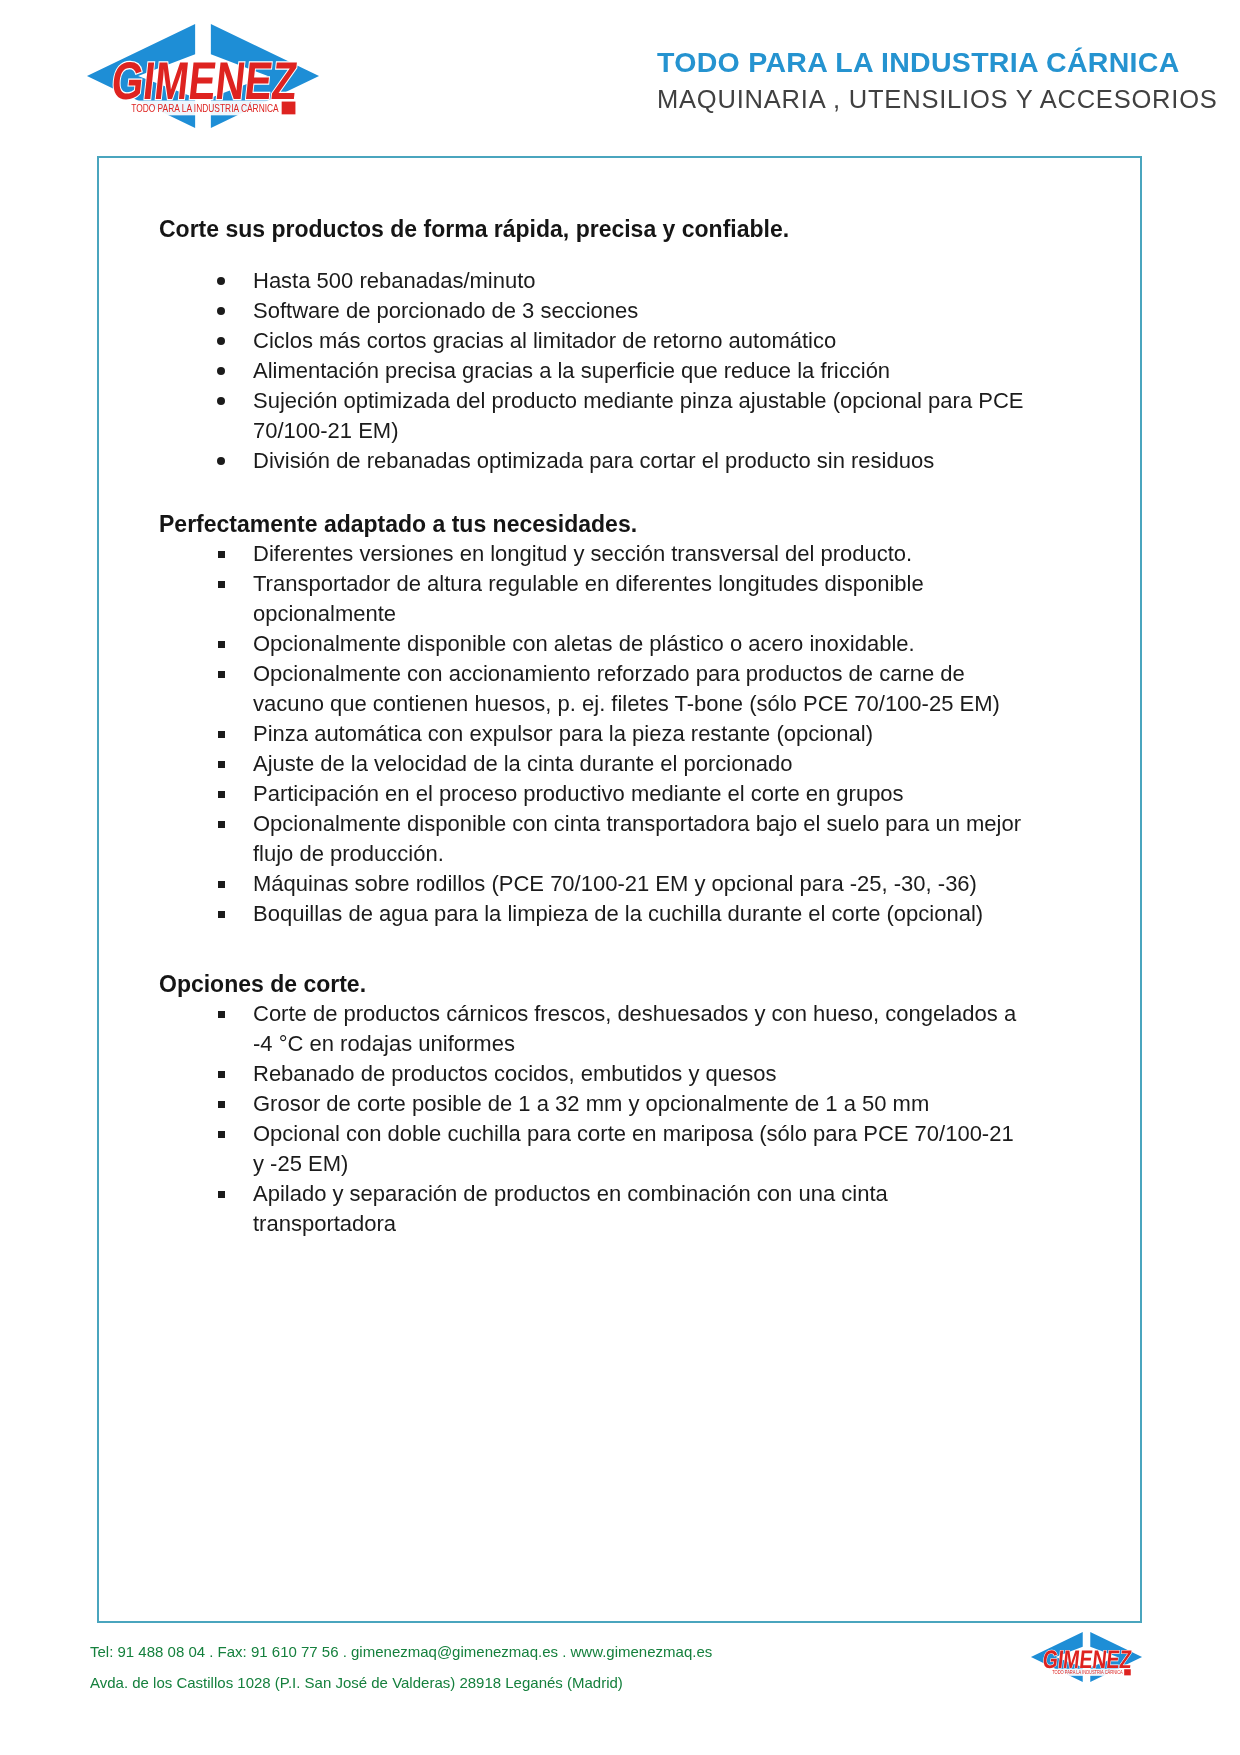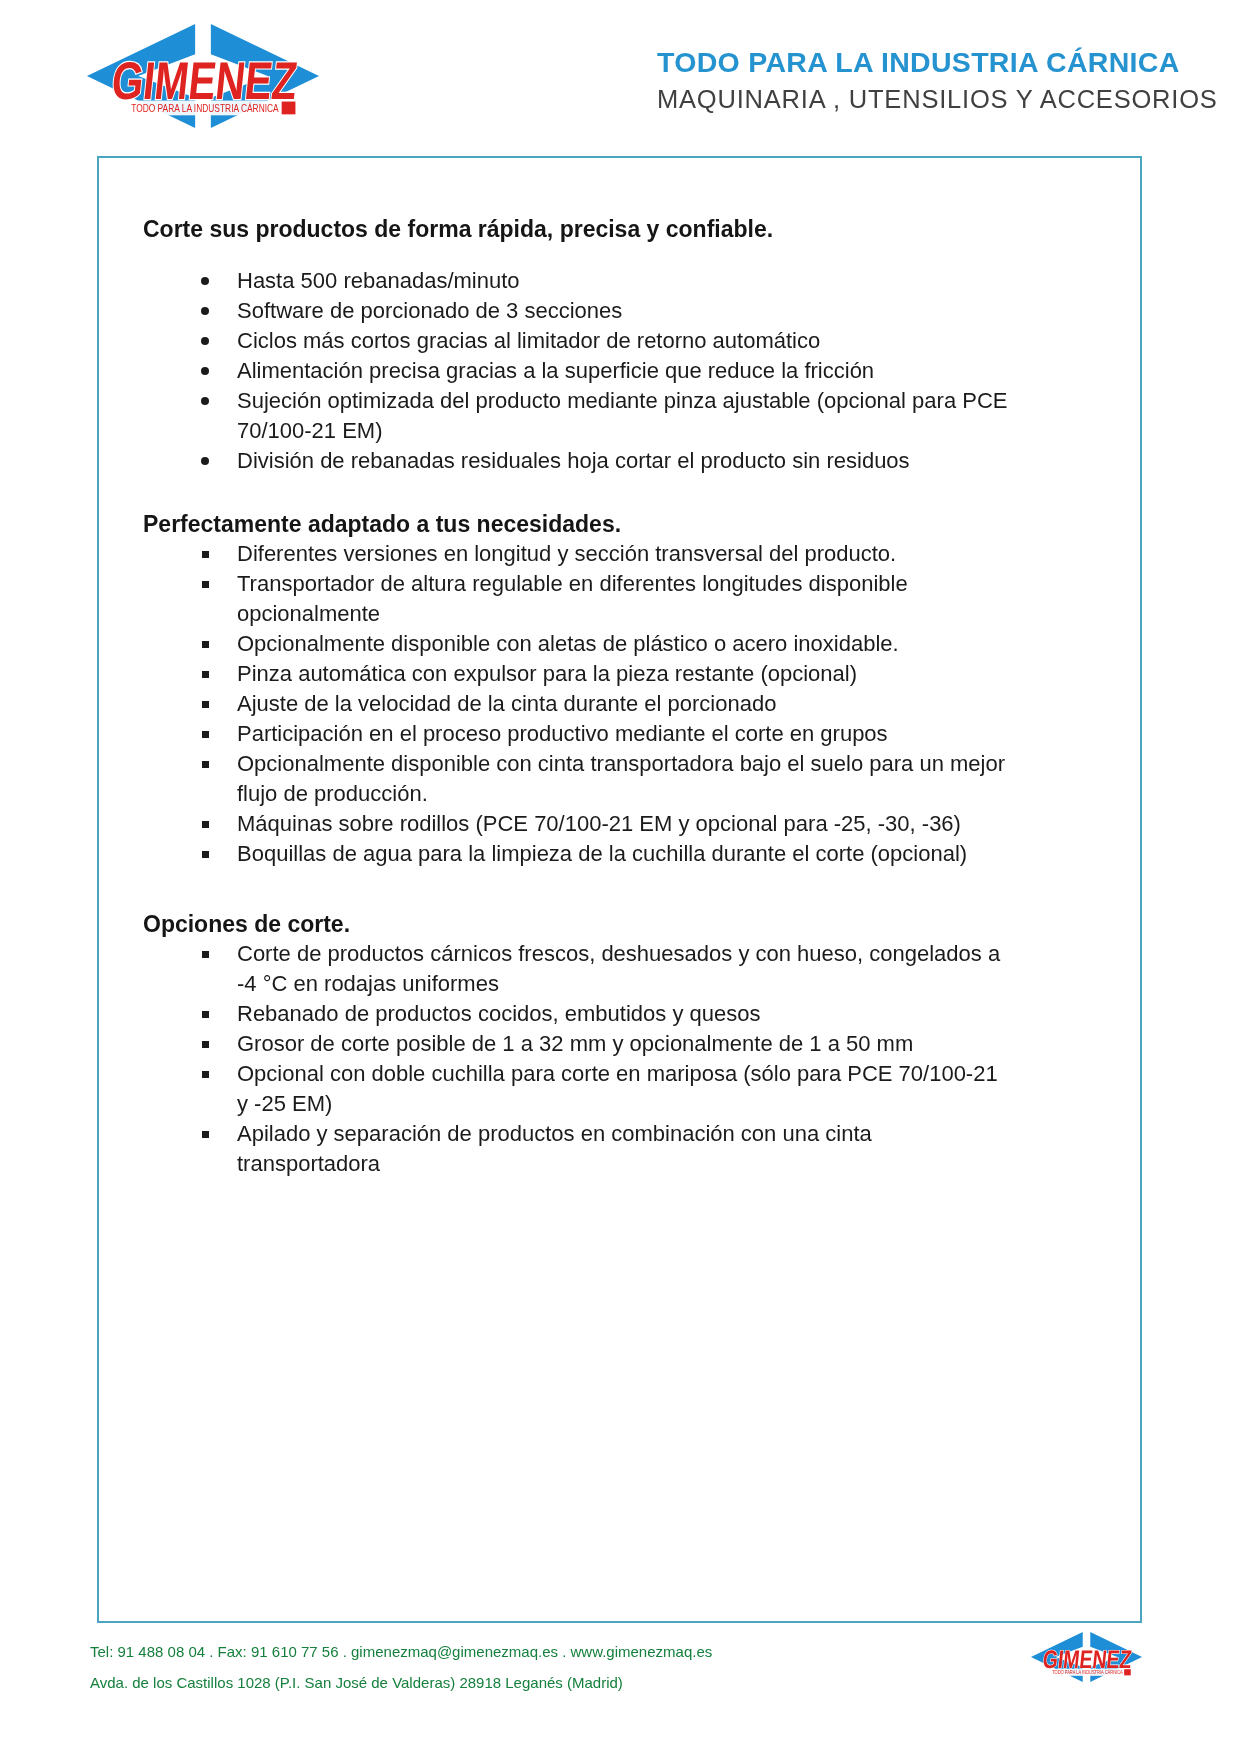--- a/index.html
+++ b/index.html
@@ -36,21 +36,21 @@
   }
 
   
   .content-box {
     position: absolute; left: 97px; top: 156px;
     width: 1045px; height: 1467px;
     border: 2px solid #4aa5be;
     background: #ffffff;
   }
   .doc {
-    padding: 56px 40px 0 44px;
+    padding: 56px 40px 0 60px;
     font-size: 22px; line-height: 30px;
   }
   .section-heading {
     font-size: 23px; font-weight: bold; line-height: 30px;
     color: #151515;
   }
   .bullet-list { list-style: none; }
   .bullet-list li {
     position: relative;
     padding-left: 94px;
@@ -113,31 +113,32 @@
   <div class="content-box">
     <div class="doc" id="doc-sections">
   <section class="doc-section">
     <h2 class="section-heading">Corte sus productos de forma rápida, precisa y confiable.</h2>
     <ul class="bullet-list bullet-disc">
             <li>Hasta 500 rebanadas/minuto</li>
             <li>Software de porcionado de 3 secciones</li>
             <li>Ciclos más cortos gracias al limitador de retorno automático</li>
             <li>Alimentación precisa gracias a la superficie que reduce la fricción</li>
             <li>Sujeción optimizada del producto mediante pinza ajustable (opcional para PCE 70/100-21 EM)</li>
-            <li>División de rebanadas residuales hoja cortar el producto sin residuos</li>
+            <li>División de rebanadas optimizada para cortar el producto sin residuos</li>
           </ul>
   </section>
 
 
   <section class="doc-section">
     <h2 class="section-heading">Perfectamente adaptado a tus necesidades.</h2>
     <ul class="bullet-list bullet-square">
             <li>Diferentes versiones en longitud y sección transversal del producto.</li>
             <li>Transportador de altura regulable en diferentes longitudes disponible opcionalmente</li>
             <li>Opcionalmente disponible con aletas de plástico o acero inoxidable.</li>
+            <li>Opcionalmente con accionamiento reforzado para productos de carne de vacuno que contienen huesos, p. ej. filetes T-bone (sólo PCE 70/100-25 EM)</li>
             <li>Pinza automática con expulsor para la pieza restante (opcional)</li>
             <li>Ajuste de la velocidad de la cinta durante el porcionado</li>
             <li>Participación en el proceso productivo mediante el corte en grupos</li>
             <li>Opcionalmente disponible con cinta transportadora bajo el suelo para un mejor flujo de producción.</li>
             <li>Máquinas sobre rodillos (PCE 70/100-21 EM y opcional para -25, -30, -36)</li>
             <li>Boquillas de agua para la limpieza de la cuchilla durante el corte (opcional)</li>
           </ul>
   </section>
 
   <section class="doc-section">

